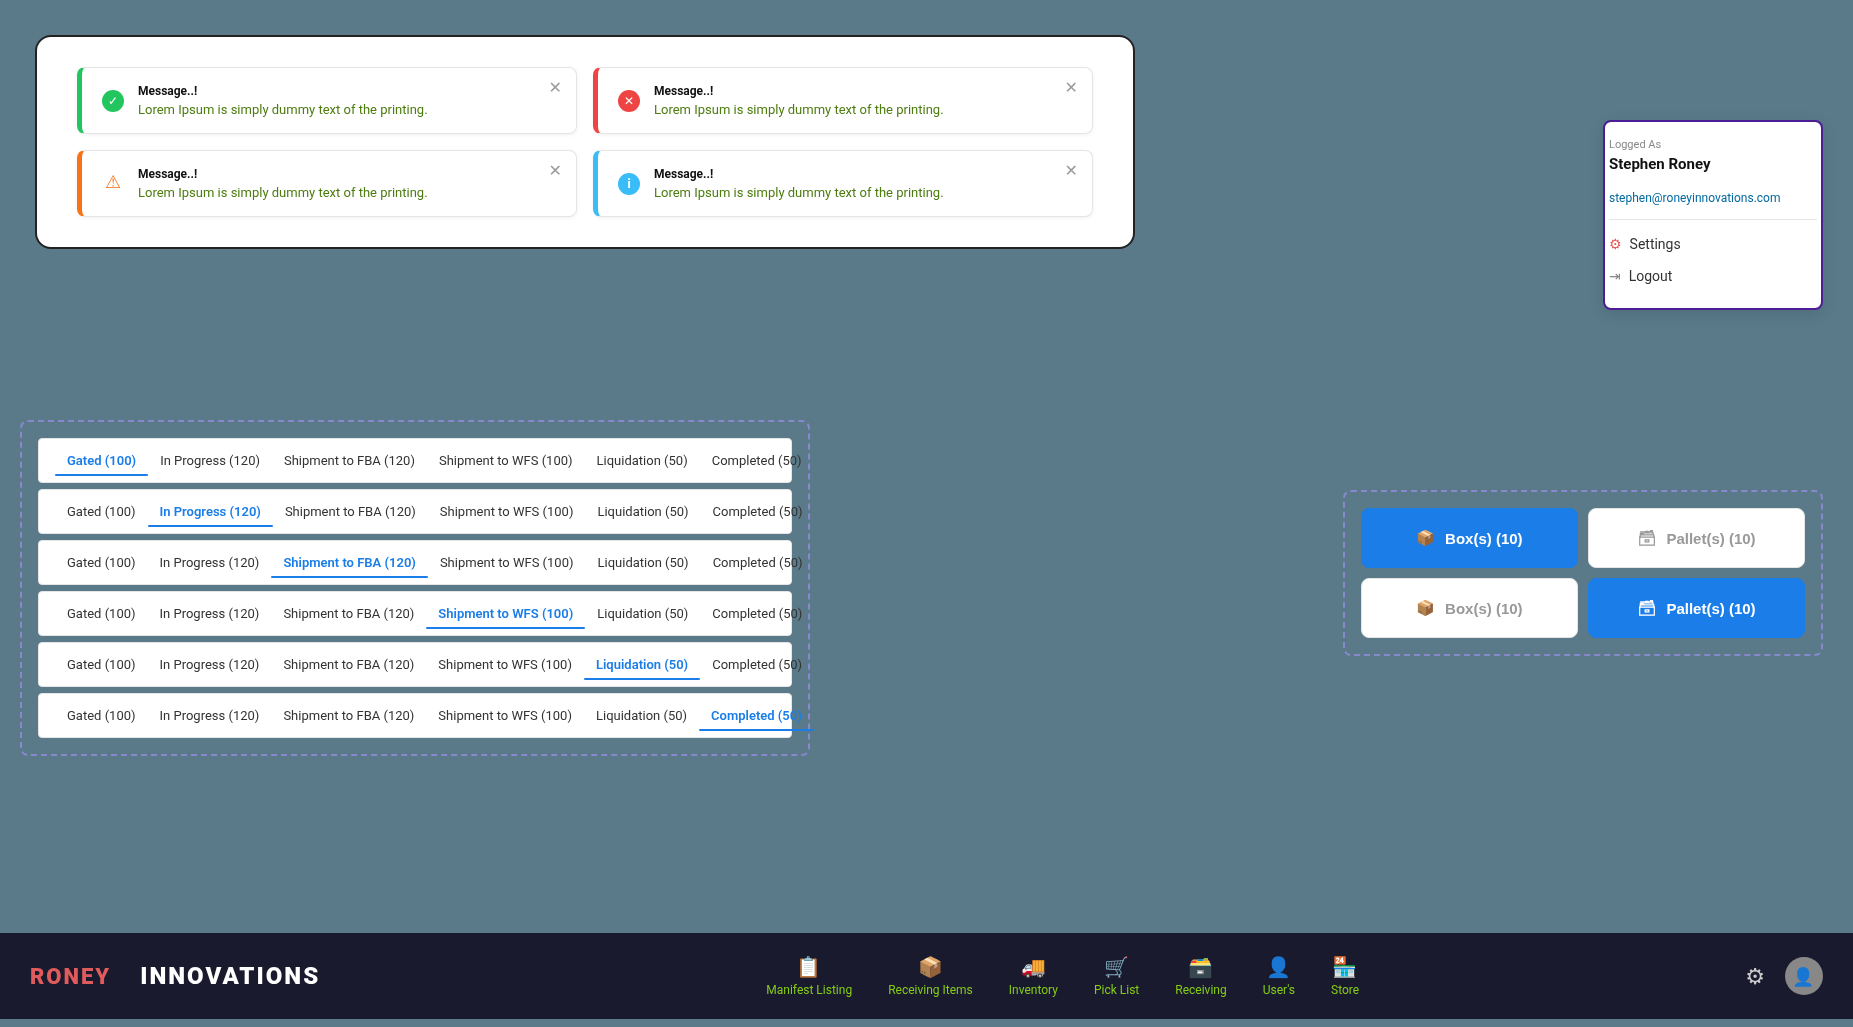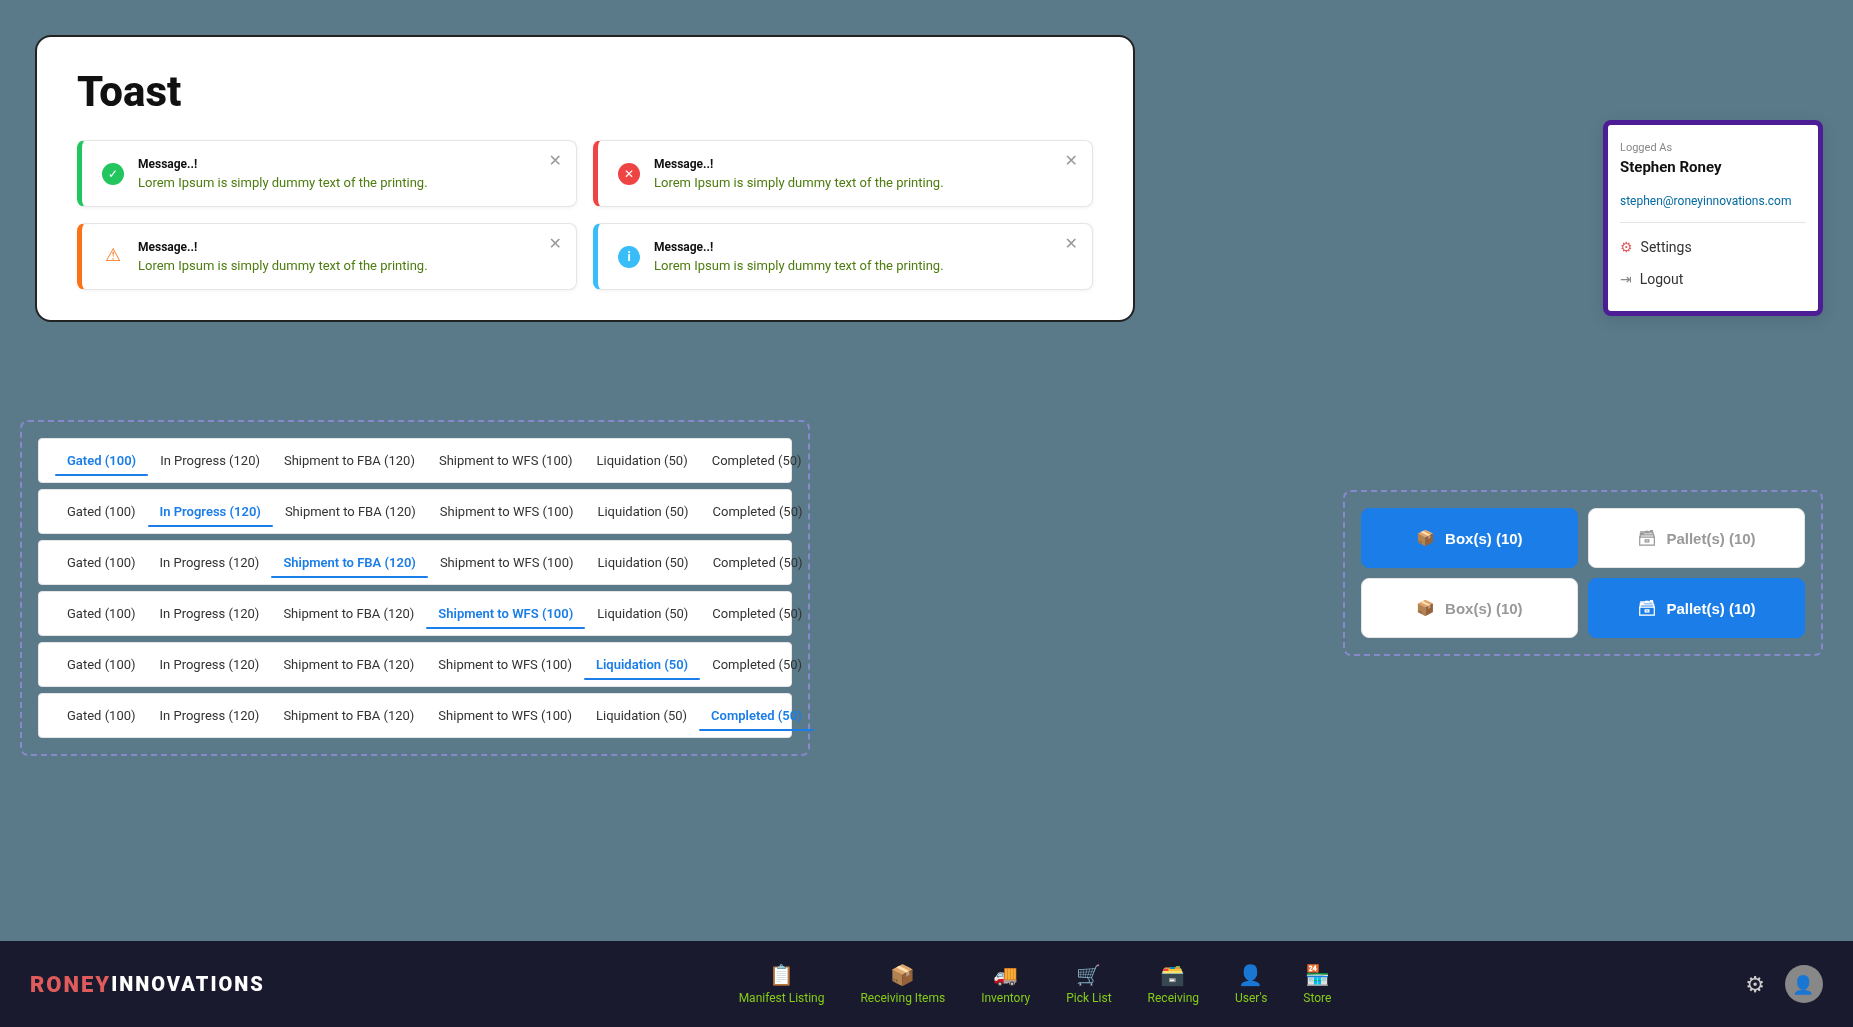--- a/index.html
+++ b/index.html
@@ -82,22 +82,22 @@
       border: none;
     }
 
     
     .user-dropdown {
       position: absolute;
       top: 120px;
       right: 30px;
       background: white;
       border-radius: 8px;
-      border: 5px solid #4c1d95;
-      padding: 16px 12px;
+      border: 2px solid #4c1d95;
+      padding: 16px 4px;
       width: 220px;
       box-shadow: 0 4px 16px rgba(0,0,0,0.12);
       z-index: 100;
     }
     .logged-as-label {
       font-size: 11px;
       color: #888;
       margin-bottom: 4px;
     }
     .user-name {
@@ -213,21 +213,21 @@
     }
     .bp-btn.inactive {
       background: white;
       color: #999;
       border-color: #e5e5e5;
     }
 
     
     .bottom-nav {
       position: absolute;
-      bottom: 0;
+      bottom: 8px;
       left: 0;
       right: 0;
       height: 86px;
       background: #1a1a2e;
       display: flex;
       align-items: center;
       padding: 0 30px;
       z-index: 50;
     }
     .brand-logo {
@@ -235,24 +235,25 @@
       align-items: center;
       margin-right: 60px;
     }
     .brand-roney {
       font-size: 22px;
       font-weight: 900;
       color: #e05c5c;
       letter-spacing: 2px;
     }
     .brand-innovations {
-      font-size: 20px;
+      font-size: 24px;
       font-weight: 900;
       color: white;
       letter-spacing: 2px;
+      margin-left: 29px;
     }
     .nav-items {
       display: flex;
       align-items: center;
       gap: 36px;
       flex: 1;
       justify-content: center;
     }
     .nav-item {
       display: flex;
@@ -326,21 +327,20 @@
       background: #38bdf8;
       color: white;
       font-size: 12px;
       font-weight: 800;
     }
   </style>
 </head>
 <body>
 
 <div class="toast-card">
-  <div class="toast-title">Toast</div>
   <div class="toast-grid">
 
     <div class="toast-item success">
       <span class="toast-icon success">
         <span class="icon-success-circle">✓</span>
       </span>
       <div class="toast-content">
         <div class="toast-msg-title">Message..!</div>
         <div class="toast-msg-body">Lorem Ipsum is simply dummy text of the printing.</div>
       </div>

